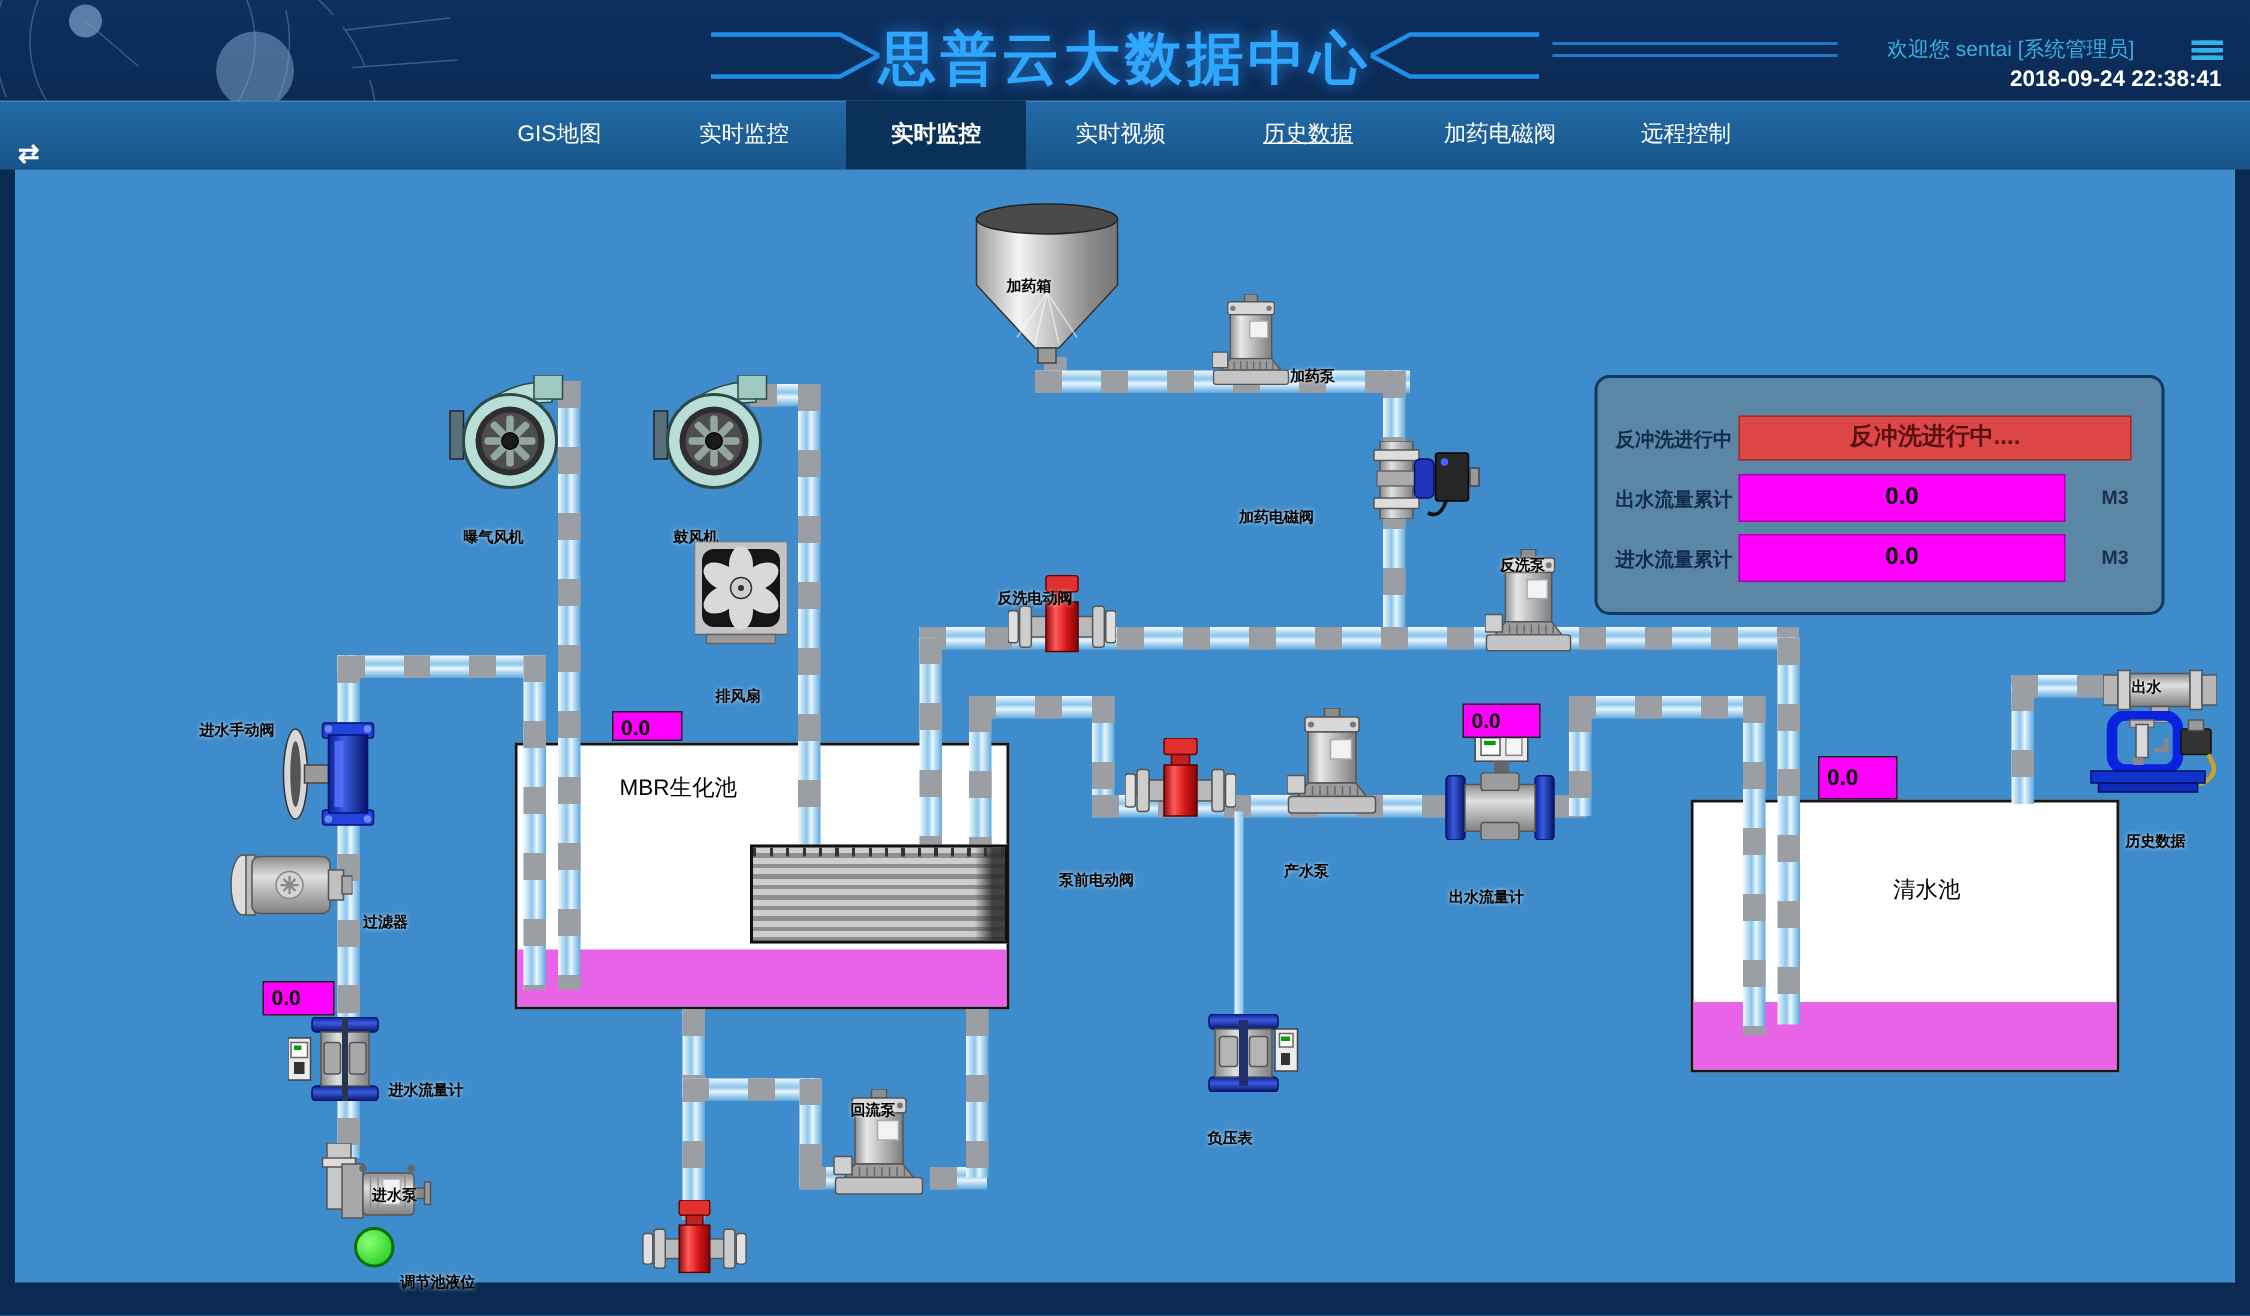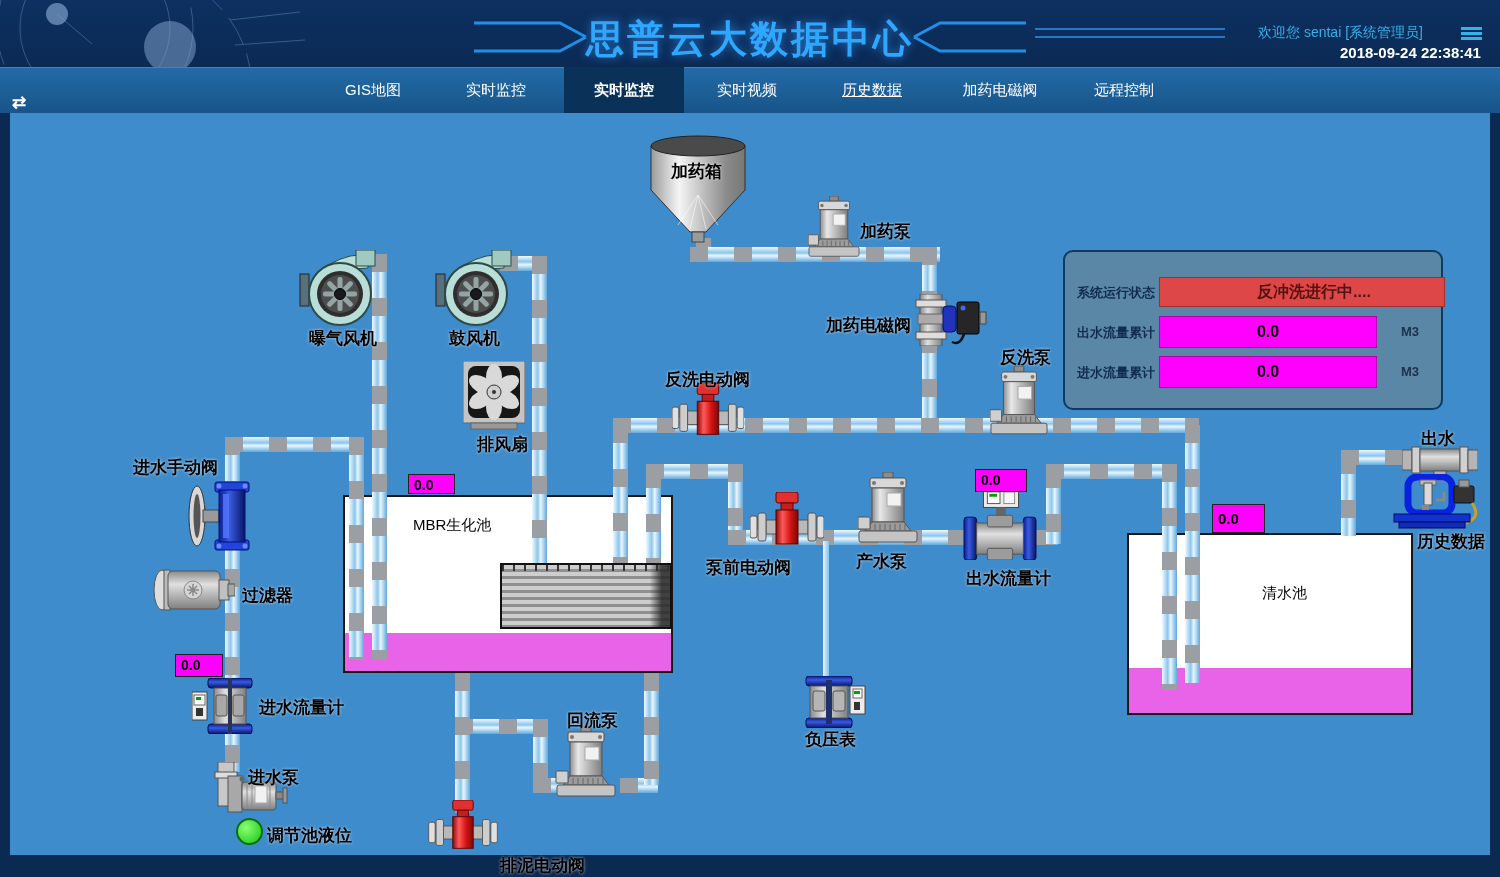--- a/index.html
+++ b/index.html
@@ -27,21 +27,21 @@
       repeating-linear-gradient(90deg,#9b9fa3 0 18px, rgba(0,0,0,0) 18px 44px),
       linear-gradient(180deg,#f2faff 0%,#8cc6ec 38%,#e8f6ff 58%,#5ea8dc 100%);}
   .pv{width:15px;background:
       repeating-linear-gradient(180deg,#9b9fa3 0 18px, rgba(0,0,0,0) 18px 44px),
       linear-gradient(90deg,#f2faff 0%,#8cc6ec 38%,#e8f6ff 58%,#5ea8dc 100%);}
   .pipe-thin{width:6px;background:linear-gradient(90deg,#eaf7ff,#7fc2ec);}
   
   .tank{background:#ffffff;border:2px solid #161616;box-sizing:border-box;}
   .liquid{background:#e863e8;}
   .readout{background:#ff00ff;border:1px solid #222;color:#000;font-weight:bold;font-size:14px;padding:2px 0 0 5px;box-sizing:border-box;}
-  .lbl{color:#000;font-size:17px;font-weight:600;white-space:nowrap;text-shadow:0 0 3px rgba(255,255,255,.75);z-index:6;}
+  .lbl{color:#000;font-size:10px;font-weight:600;white-space:nowrap;text-shadow:0 0 3px rgba(255,255,255,.75);z-index:6;margin-top:24px;}
   .tank-lbl{color:#000;font-size:15px;white-space:nowrap;z-index:6;}
   
   .panel{left:1063px;top:250px;width:380px;height:160px;background:#5b87a6;border:2px solid #12395f;border-radius:10px;box-sizing:border-box;z-index:7;}
   .panel .row-lbl{color:#122c4e;font-size:13px;font-weight:bold;white-space:nowrap;}
   .alarm-box{background:#de4747;border:1px solid #9c2f2f;color:#581111;font-size:16px;font-weight:bold;text-align:center;line-height:28px;}
   .mag-box{background:#ff00ff;border:1px solid #b000b0;color:#000;font-size:16px;font-weight:bold;text-align:center;line-height:30px;}
   .unit{color:#1d2f4e;font-size:13px;font-weight:bold;}
   .membrane{background:
       linear-gradient(90deg, rgba(0,0,0,0) 0 88%, rgba(40,40,40,.85) 95%),
       repeating-linear-gradient(180deg, rgba(0,0,0,0) 0 4px, #8f8f8f 4px 7px),
@@ -441,21 +441,21 @@
 
 <div class="abs tank-lbl" style="left:413px;top:516px;">MBR生化池</div>
 <div class="abs tank-lbl" style="left:1262px;top:584px;">清水池</div>
 
 <div class="abs readout" style="left:408px;top:474px;width:47px;height:20px;z-index:6">0.0</div>
 <div class="abs readout" style="left:975px;top:469px;width:52px;height:23px;z-index:6">0.0</div>
 <div class="abs readout" style="left:1212px;top:504px;width:53px;height:29px;z-index:6;font-size:15px;padding-top:5px;">0.0</div>
 <div class="abs readout" style="left:175px;top:654px;width:48px;height:23px;z-index:6">0.0</div>
 
 <div class="abs panel">
-  <div class="abs row-lbl" style="left:12px;top:32px;">系统运行状态</div>
-  <div class="abs alarm-box" style="left:94px;top:25px;width:260px;height:28px;padding-left:24px;">反冲洗进行中....</div>
+  <div class="abs row-lbl" style="left:12px;top:32px;">反冲洗进行中</div>
+  <div class="abs alarm-box" style="left:94px;top:25px;width:260px;height:28px;">反冲洗进行中....</div>
   <div class="abs row-lbl" style="left:12px;top:72px;">出水流量累计</div>
   <div class="abs mag-box" style="left:94px;top:64px;width:216px;height:30px;">0.0</div>
   <div class="abs unit" style="left:336px;top:72px;">M3</div>
   <div class="abs row-lbl" style="left:12px;top:112px;">进水流量累计</div>
   <div class="abs mag-box" style="left:94px;top:104px;width:216px;height:30px;">0.0</div>
   <div class="abs unit" style="left:336px;top:112px;">M3</div>
 </div>
 
 </body></html>

